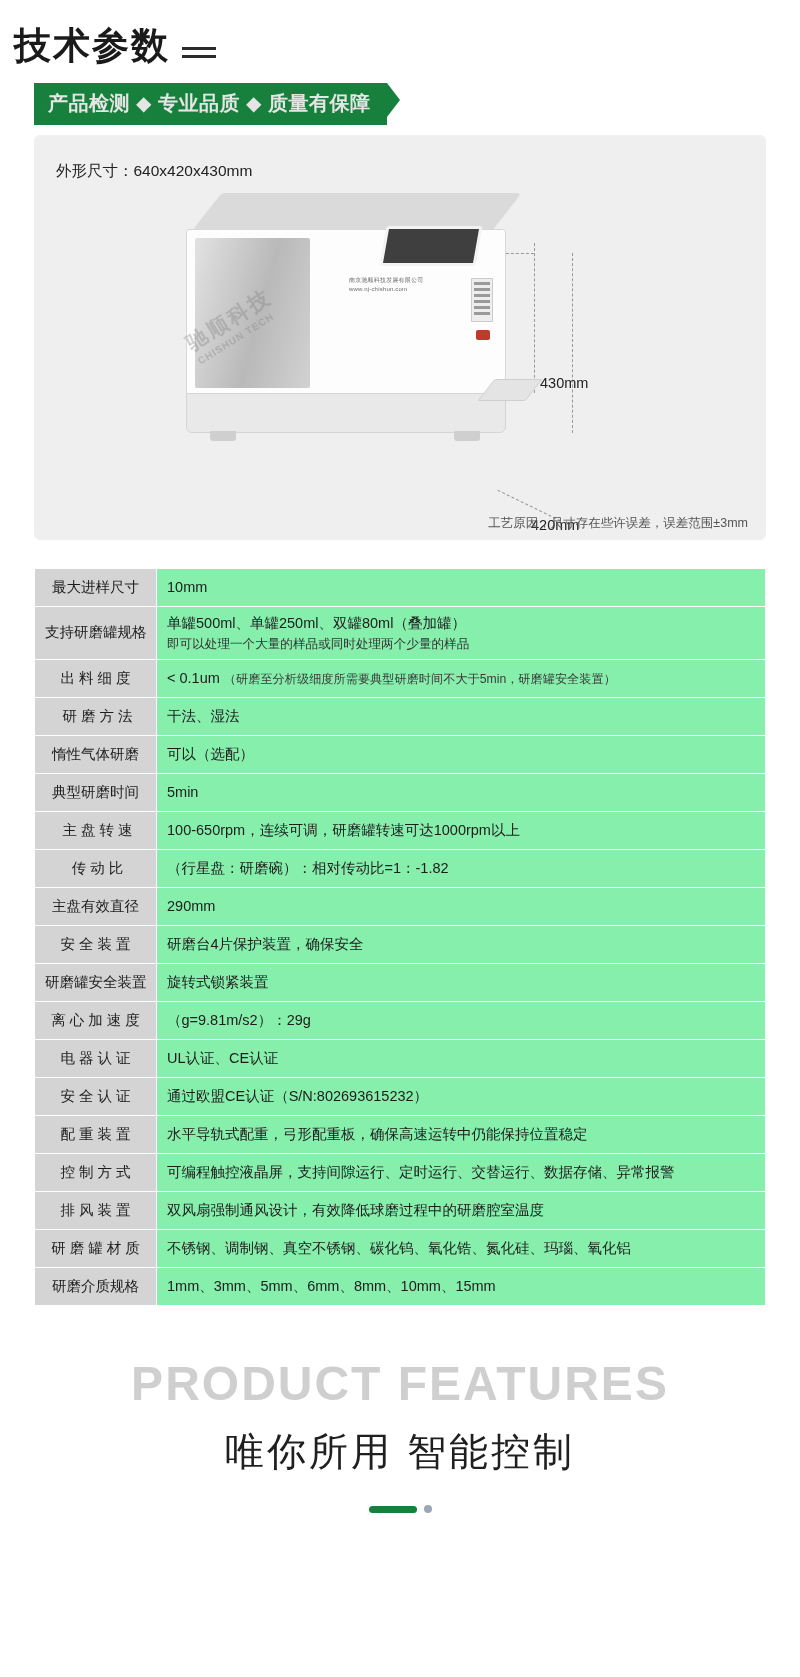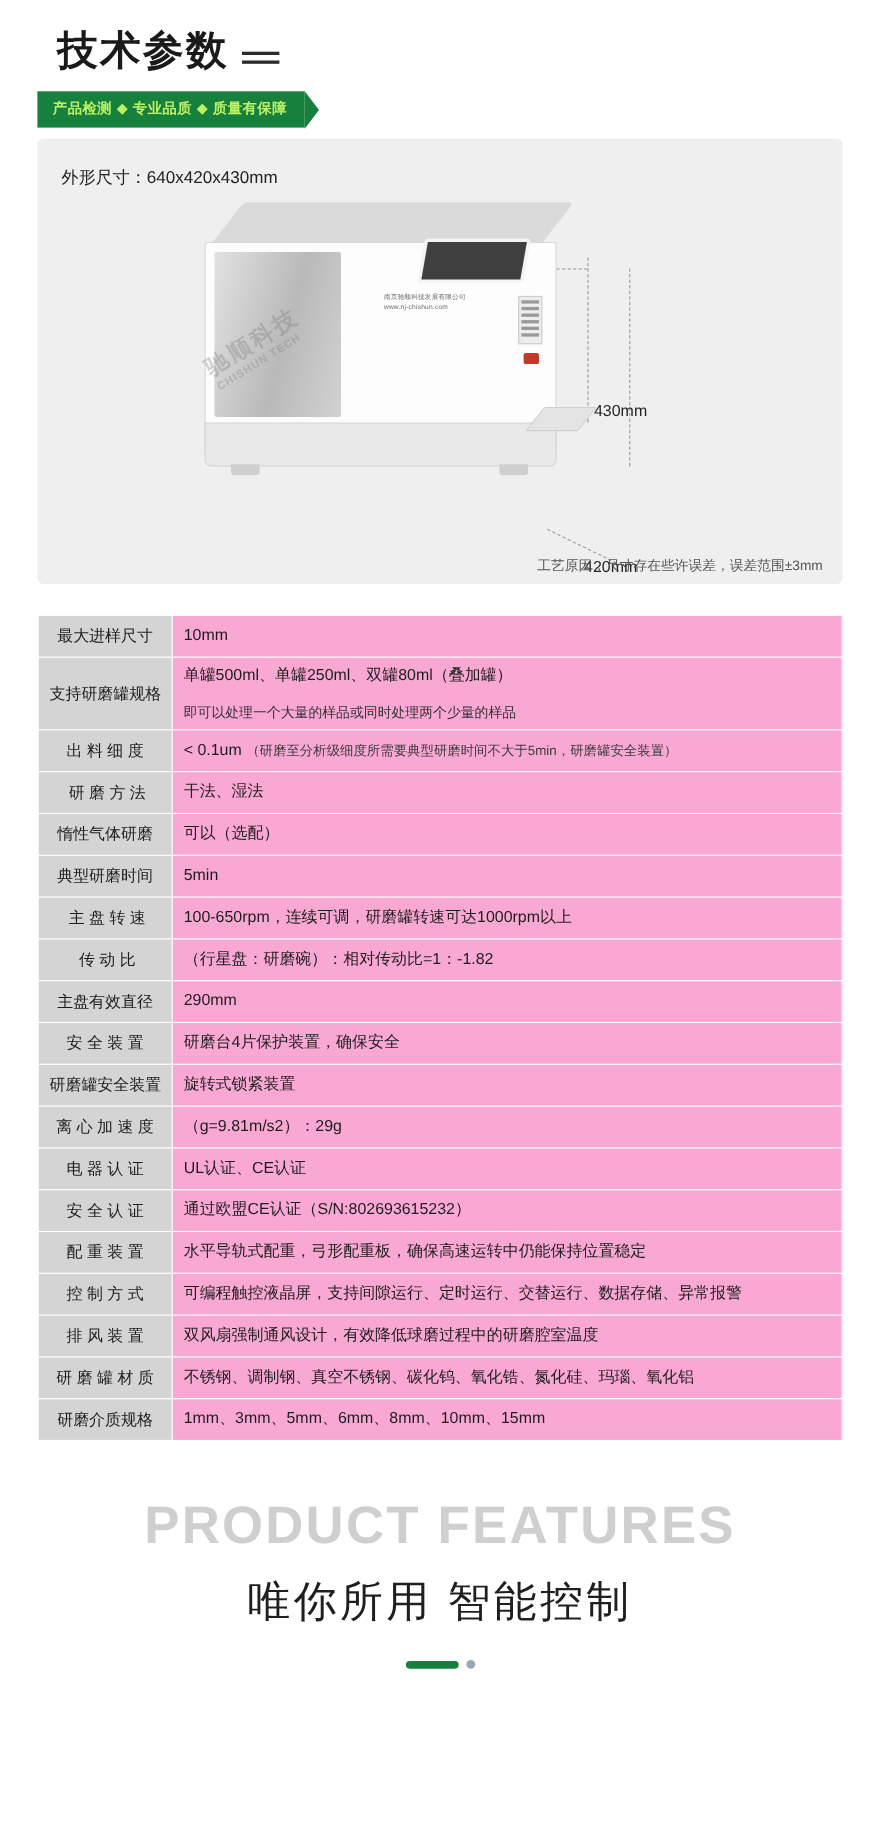--- a/index.html
+++ b/index.html
@@ -11,21 +11,21 @@
   #page {
     width: 800px;
     min-height: 1677px;
     position: relative;
     background: #ffffff;
     overflow: hidden;
   }
 
   
   .title-wrap {
-    padding: 26px 0 0 52px;
+    padding: 26px 0 0 14px;
     display: flex;
     align-items: flex-end;
     gap: 12px;
   }
   .title-main {
     font-size: 37px;
     font-weight: 700;
     letter-spacing: 2px;
     color: #1a1a1a;
     line-height: 1.1;
@@ -43,22 +43,22 @@
   }
   .title-mark i:last-child { margin-bottom: 0; }
 
   
   .banner-row {
     padding: 16px 0 0 34px;
   }
   .banner {
     display: inline-block;
     background: #17803d;
-    color: #bef264;
-    font-size: 13px;
+    color: #e5e5e5;
+    font-size: 20px;
     font-weight: 700;
     padding: 7px 16px 8px 14px;
     position: relative;
     letter-spacing: .5px;
   }
   .banner::after {
     content: "";
     position: absolute;
     right: -13px; top: 0;
     border-left: 13px solid #17803d;
@@ -213,33 +213,33 @@
   }
   .spec-table td.k {
     width: 122px;
     background: #d4d4d4;
     text-align: center;
     font-weight: 400;
     white-space: nowrap;
     letter-spacing: 0px;
   }
   .spec-table td.v {
-    background: #f9a8d4;
+    background: #86efac;
     line-height: 1.45;
   }
   .spec-table tr.two td { padding-top: 6px; padding-bottom: 6px; }
   .sub {
     font-size: 12.2px;
     color: #3a3a3a;
   }
   .v-second {
     display: block;
     font-size: 12.6px;
     color: #333;
-    margin-top: 14px;
+    margin-top: 1px;
   }
   .k.sp { letter-spacing: 6px; padding-left: 14px; }
 
   
   .features {
     margin-top: 52px;
     text-align: center;
     padding-bottom: 40px;
   }
   .features .en {

